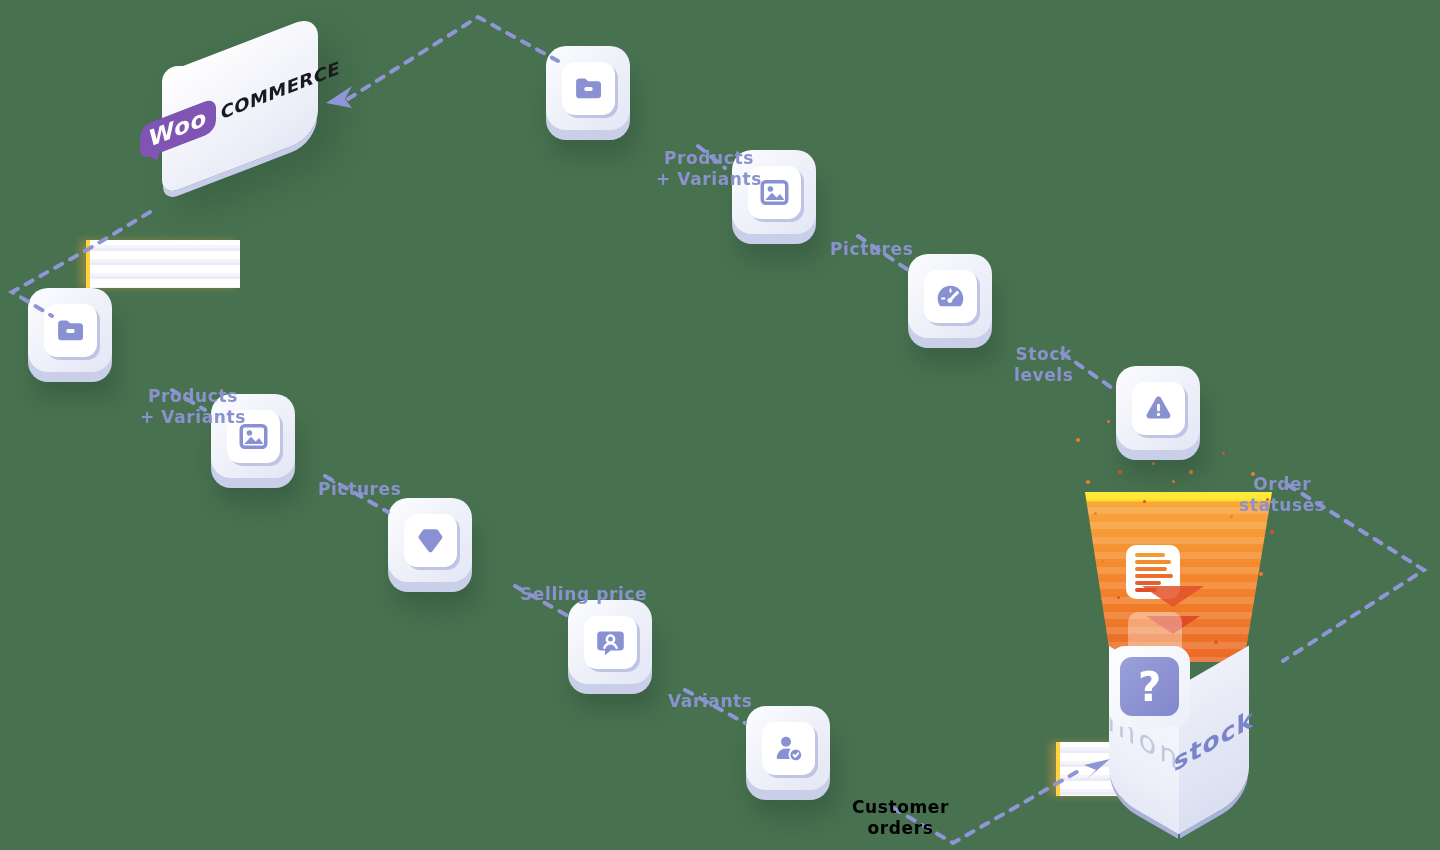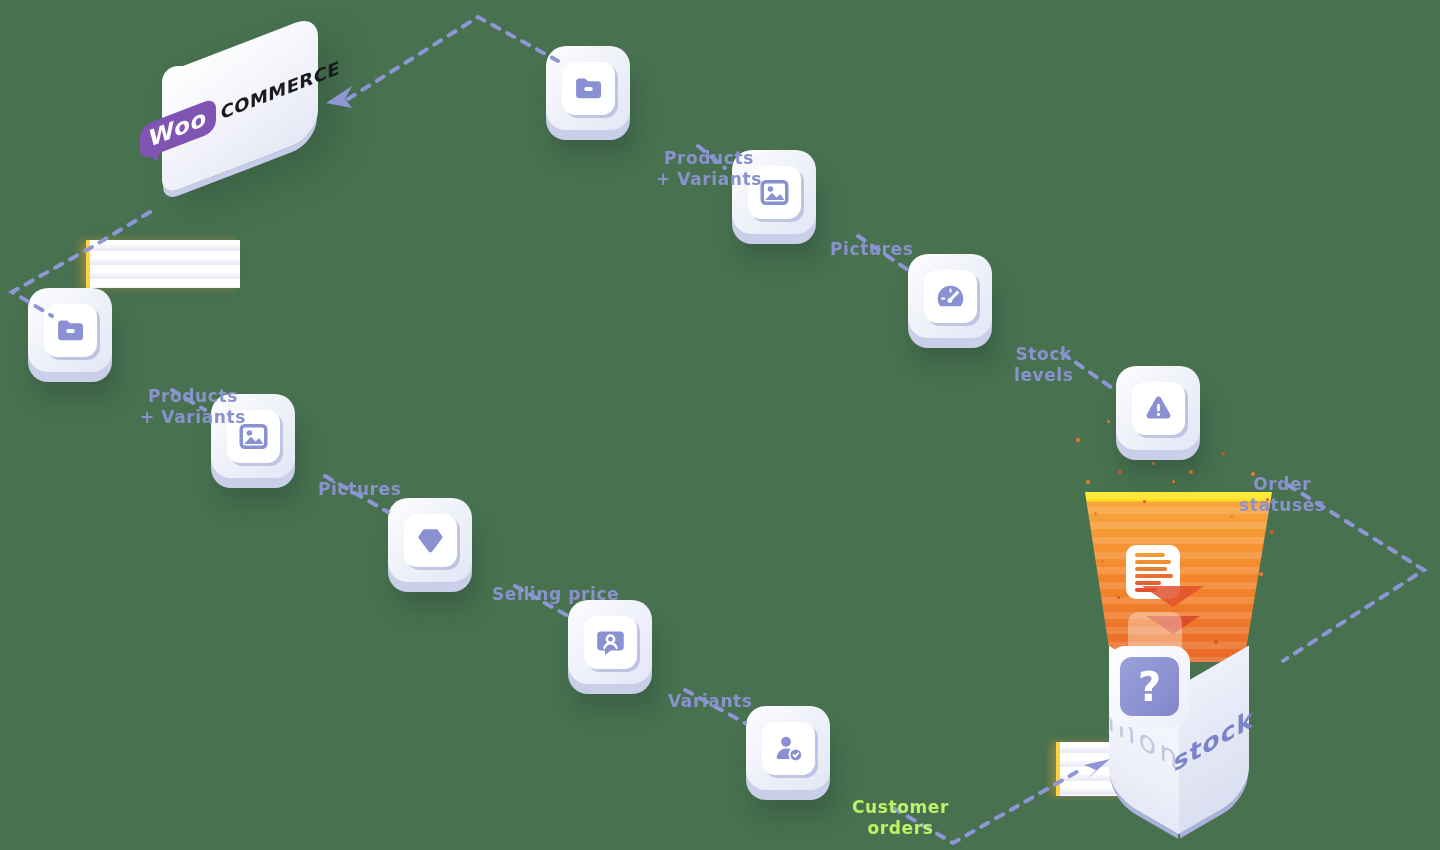--- a/index.html
+++ b/index.html
@@ -235,21 +235,21 @@
       <div class="t-shadow"></div>
       <div class="t-face">
         <div class="t-inner">
           <svg viewBox="0 0 24 24">
             <path fill="#8A91D2" d="M8.2 4.2h7.6c.5 0 1 .25 1.3.66l2.8 4.1c.35.52.33 1.2-.05 1.7l-6.7 8.8c-.6.8-1.8.8-2.4 0l-6.7-8.8c-.38-.5-.4-1.18-.05-1.7l2.8-4.1c.3-.41.8-.66 1.35-.66z"></path>
           </svg>
         </div>
       </div>
     </div>
     <div class="lbl-anchor" style="left: 492px; top: 572px;">
-      <div class="iso-label" style="color: rgb(138, 146, 206);">Selling price</div>
+      <div class="iso-label" style="color: rgb(138, 146, 206); margin-left: 28px;">Selling price</div>
     </div>
     <div class="tile" style="left: 568px; top: 600px;">
       <div class="t-shadow"></div>
       <div class="t-face">
         <div class="t-inner">
           <svg viewBox="0 0 24 24">
             <path fill="#8A91D2" d="M5 4.4h14c1.15 0 2.1.93 2.1 2.1v8.8c0 1.15-.93 2.1-2.1 2.1h-6.9l-3.9 3.3v-3.3H5a2.1 2.1 0 0 1-2.1-2.1V6.5C2.9 5.33 3.85 4.4 5 4.4z"></path>
             <circle cx="12" cy="9.7" r="2.5" fill="none" stroke="#fff" stroke-width="1.7"></circle>
             <path d="M7.8 15.6c.9-2.1 2.5-3.1 4.2-3.1s3.3 1 4.2 3.1" fill="none" stroke="#fff" stroke-width="1.7" stroke-linecap="round"></path>
           </svg>
@@ -266,21 +266,21 @@
           <svg viewBox="0 0 24 24">
             <circle cx="10.3" cy="7.4" r="3.4" fill="#8A91D2"></circle>
             <path fill="#8A91D2" d="M10.3 12c-3.2 0-5.7 2.3-6.4 6-.12.6.34 1.2.96 1.2h8.1a5.6 5.6 0 0 1-.9-3c0-1.5.57-2.9 1.5-3.9a8.3 8.3 0 0 0-3.26-.3z"></path>
             <circle cx="17" cy="16.4" r="3.7" fill="#8A91D2"></circle>
             <path d="M15.5 16.5l1.1 1.1 2-2.3" fill="none" stroke="#fff" stroke-width="1.4" stroke-linecap="round" stroke-linejoin="round"></path>
           </svg>
         </div>
       </div>
     </div>
     <div class="lbl-anchor" style="left: 852px; top: 785px;">
-      <div class="iso-label" style="color: #bef264;">Customer<br>orders</div>
+      <div class="iso-label" style="color: #000000;">Customer<br>orders</div>
     </div>
     <div class="dot" style="left: 1118px; top: 470px; width: 4px; height: 4px; background: rgb(226, 81, 43);"></div>
     <div class="dot" style="left: 1152px; top: 462px; width: 3px; height: 3px; background: rgb(239, 124, 42);"></div>
     <div class="dot" style="left: 1189px; top: 470px; width: 4px; height: 4px; background: rgb(239, 124, 42);"></div>
     <div class="dot" style="left: 1222px; top: 452px; width: 3px; height: 3px; background: rgb(226, 81, 43);"></div>
     <div class="dot" style="left: 1251px; top: 472px; width: 4px; height: 4px; background: rgb(239, 124, 42);"></div>
     <div class="dot" style="left: 1094px; top: 512px; width: 3px; height: 3px; background: rgb(239, 124, 42);"></div>
     <div class="dot" style="left: 1270px; top: 530px; width: 4px; height: 4px; background: rgb(226, 81, 43);"></div>
     <div class="dot" style="left: 1101px; top: 560px; width: 3px; height: 3px; background: rgb(239, 124, 42);"></div>
     <div class="dot" style="left: 1259px; top: 572px; width: 4px; height: 4px; background: rgb(239, 124, 42);"></div>

